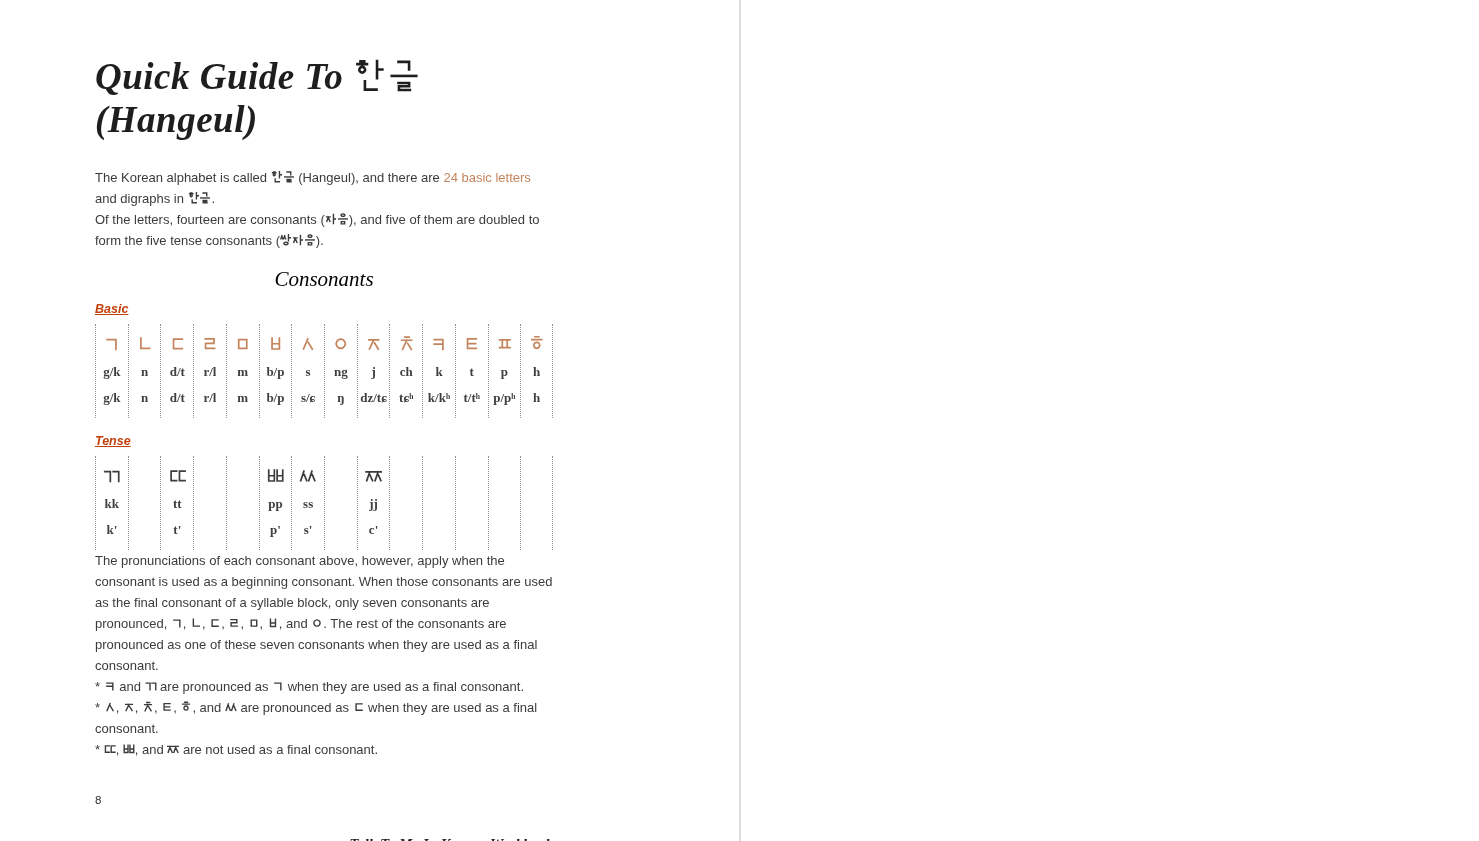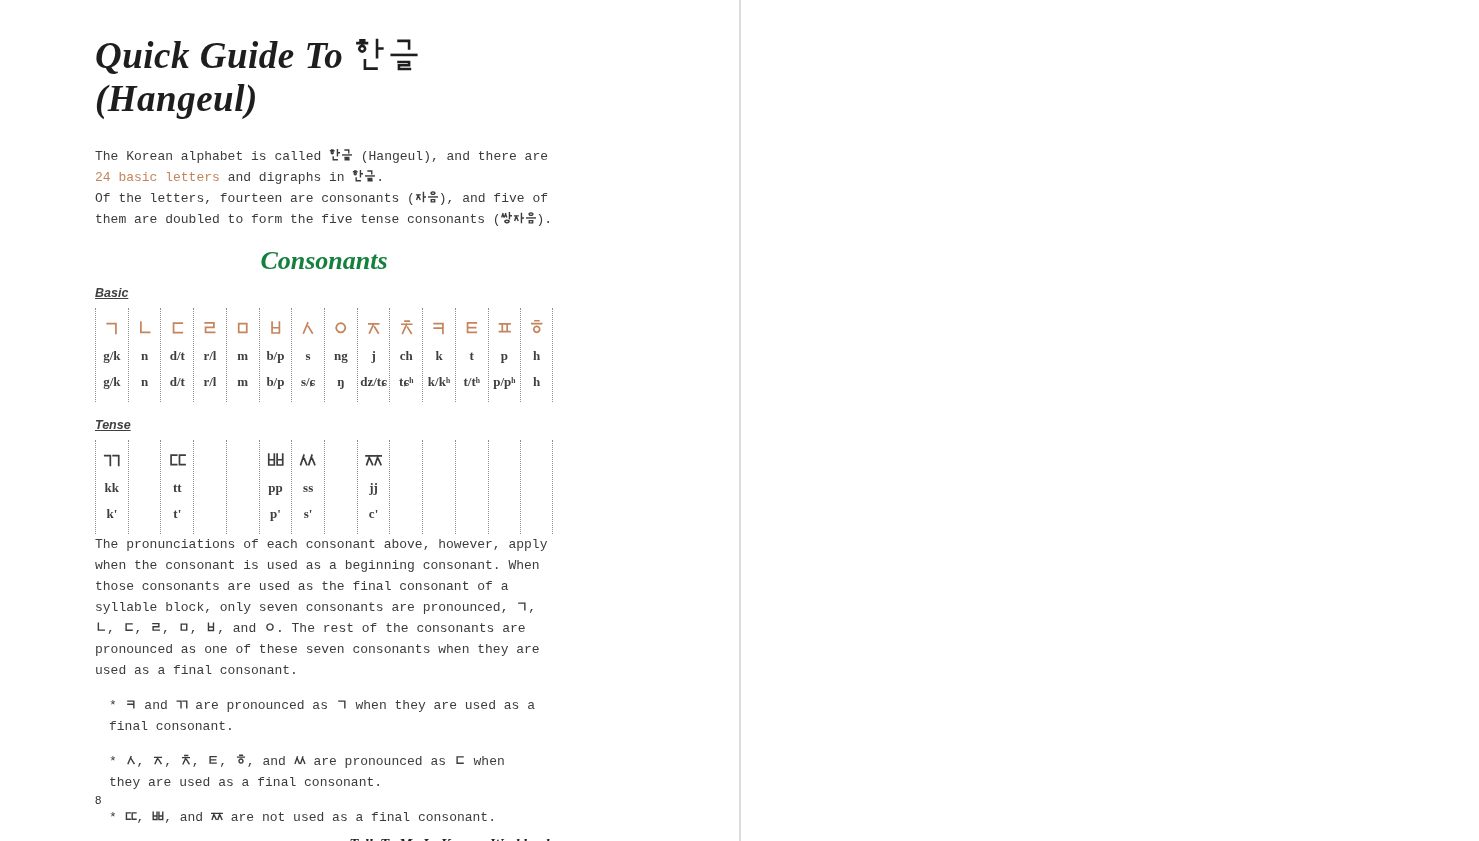--- a/index.html
+++ b/index.html
@@ -8,49 +8,49 @@
     background:#ffffff;color:#3b3b3b;
     font-family:"Liberation Sans",sans-serif;
   }
   .page{position:absolute;top:0;bottom:0;}
   .page-left{left:0;width:739px;background:#fff;}
   .page-right{left:741px;width:738px;background:#fff;}
   .fold-line{position:absolute;left:739px;top:0;bottom:0;width:2px;background:#dcdcdc;}
   .fold-shade{position:absolute;left:741px;top:0;bottom:0;width:26px;
     background:linear-gradient(90deg,rgba(0,0,0,0.05),rgba(0,0,0,0));pointer-events:none;}
 
-  .content-left{position:absolute;left:95px;top:35px;width:458px;}
+  .content-left{position:absolute;left:95px;top:56px;width:458px;}
 
   .doc-title{
     font-family:"Liberation Serif",serif;font-style:italic;font-weight:bold;
     font-size:37px;color:#1e1e1e;letter-spacing:.5px;margin:0 0 26px 0;line-height:1.15;
   }
-  p{margin:0;font-size:13px;line-height:21px;color:#3b3b3b;font-family:Liberation Mono, monospace;}
+  p{margin:0;font-size:13px;line-height:21px;color:#3b3b3b;}
   .small-note{font-size:10.5px;line-height:15px;margin:1px 0 6px 0;color:#454545;}
   .accent{color:#c4845c;}
 
   .section-heading{
-    font-family:"Liberation Serif",serif;font-style:italic;font-weight:bold;
-    font-size:26px;color:#15803d;text-align:center;margin:16px 0 4px 0;
+    font-family:"Liberation Serif",serif;font-style:italic;font-weight:normal;
+    font-size:21px;color:#000000;text-align:center;margin:16px 0 4px 0;
   }
   .sub-label{
     font-family:"Liberation Sans",sans-serif;font-style:italic;font-weight:bold;
-    font-size:12.5px;color:#404040;text-decoration:underline;margin:6px 16px 8px 0;display:inline-block;
+    font-size:12.5px;color:#c2410c;text-decoration:underline;margin:6px 16px 8px 0;display:inline-block;
   }
 
   .jamo-table{display:grid;width:100%;}
   .jt-col{border-left:1px dotted #8f8f8f;padding:5px 1px 7px;text-align:center;min-width:0;font-weight:bold;}
   .jt-col:last-child{border-right:1px dotted #8f8f8f;}
   .slot-letter{height:30px;display:flex;align-items:center;justify-content:center;font-size:19px;color:#3d3d3d;}
   .slot-rom,.slot-ipa{
     height:26px;display:flex;align-items:center;justify-content:center;
     font-family:"Liberation Serif",serif;font-size:13px;color:#3f3f3f;white-space:nowrap;
   }
 
-  .notes-block p{margin:14px;}
+  .notes-block p{margin:0;}
 
   .footer-num{position:absolute;font-size:11.5px;color:#2e2e2e;}
   .footer-script{
     position:absolute;font-family:"Liberation Serif",serif;font-style:italic;font-weight:bold;
     font-size:15px;color:#1e1e1e;
   }
 
   
   svg.hg{width:.92em;height:.92em;vertical-align:-0.1em;stroke:currentColor;fill:none;display:inline-block;}
   svg.hg path{vector-effect:non-scaling-stroke;stroke-width:1.4px;stroke-linecap:square;}

